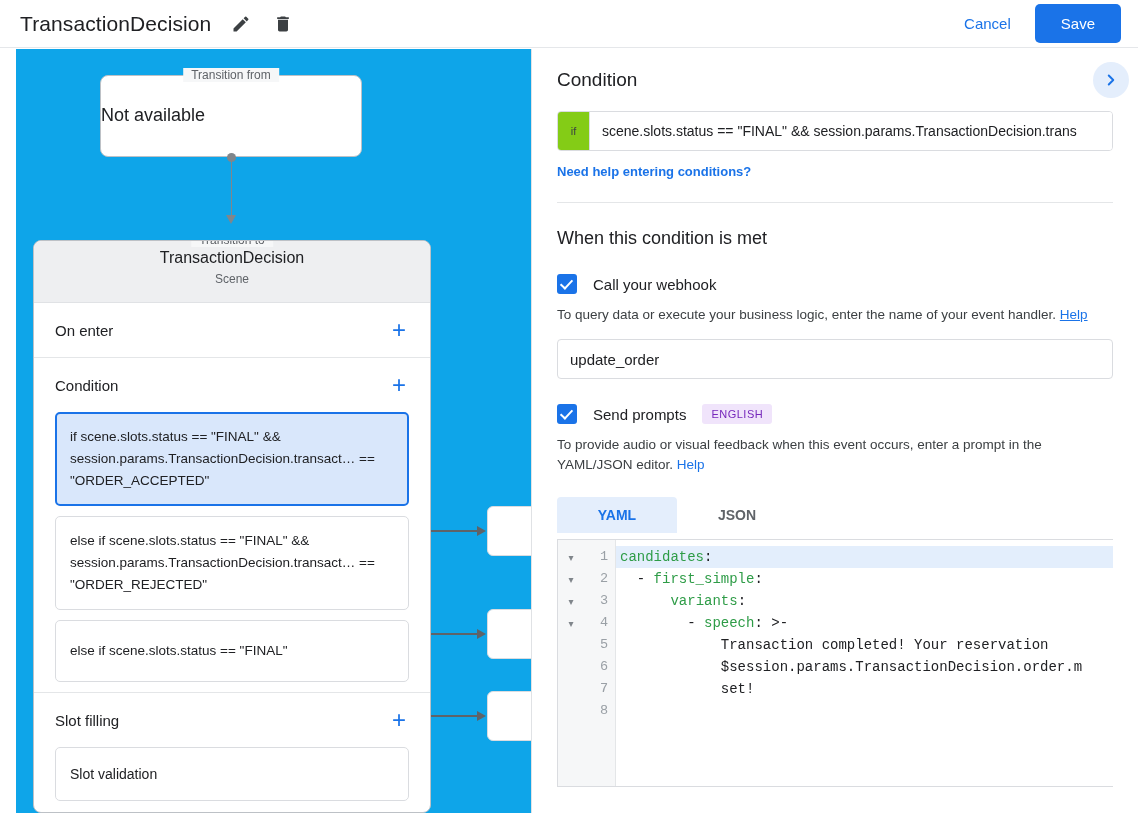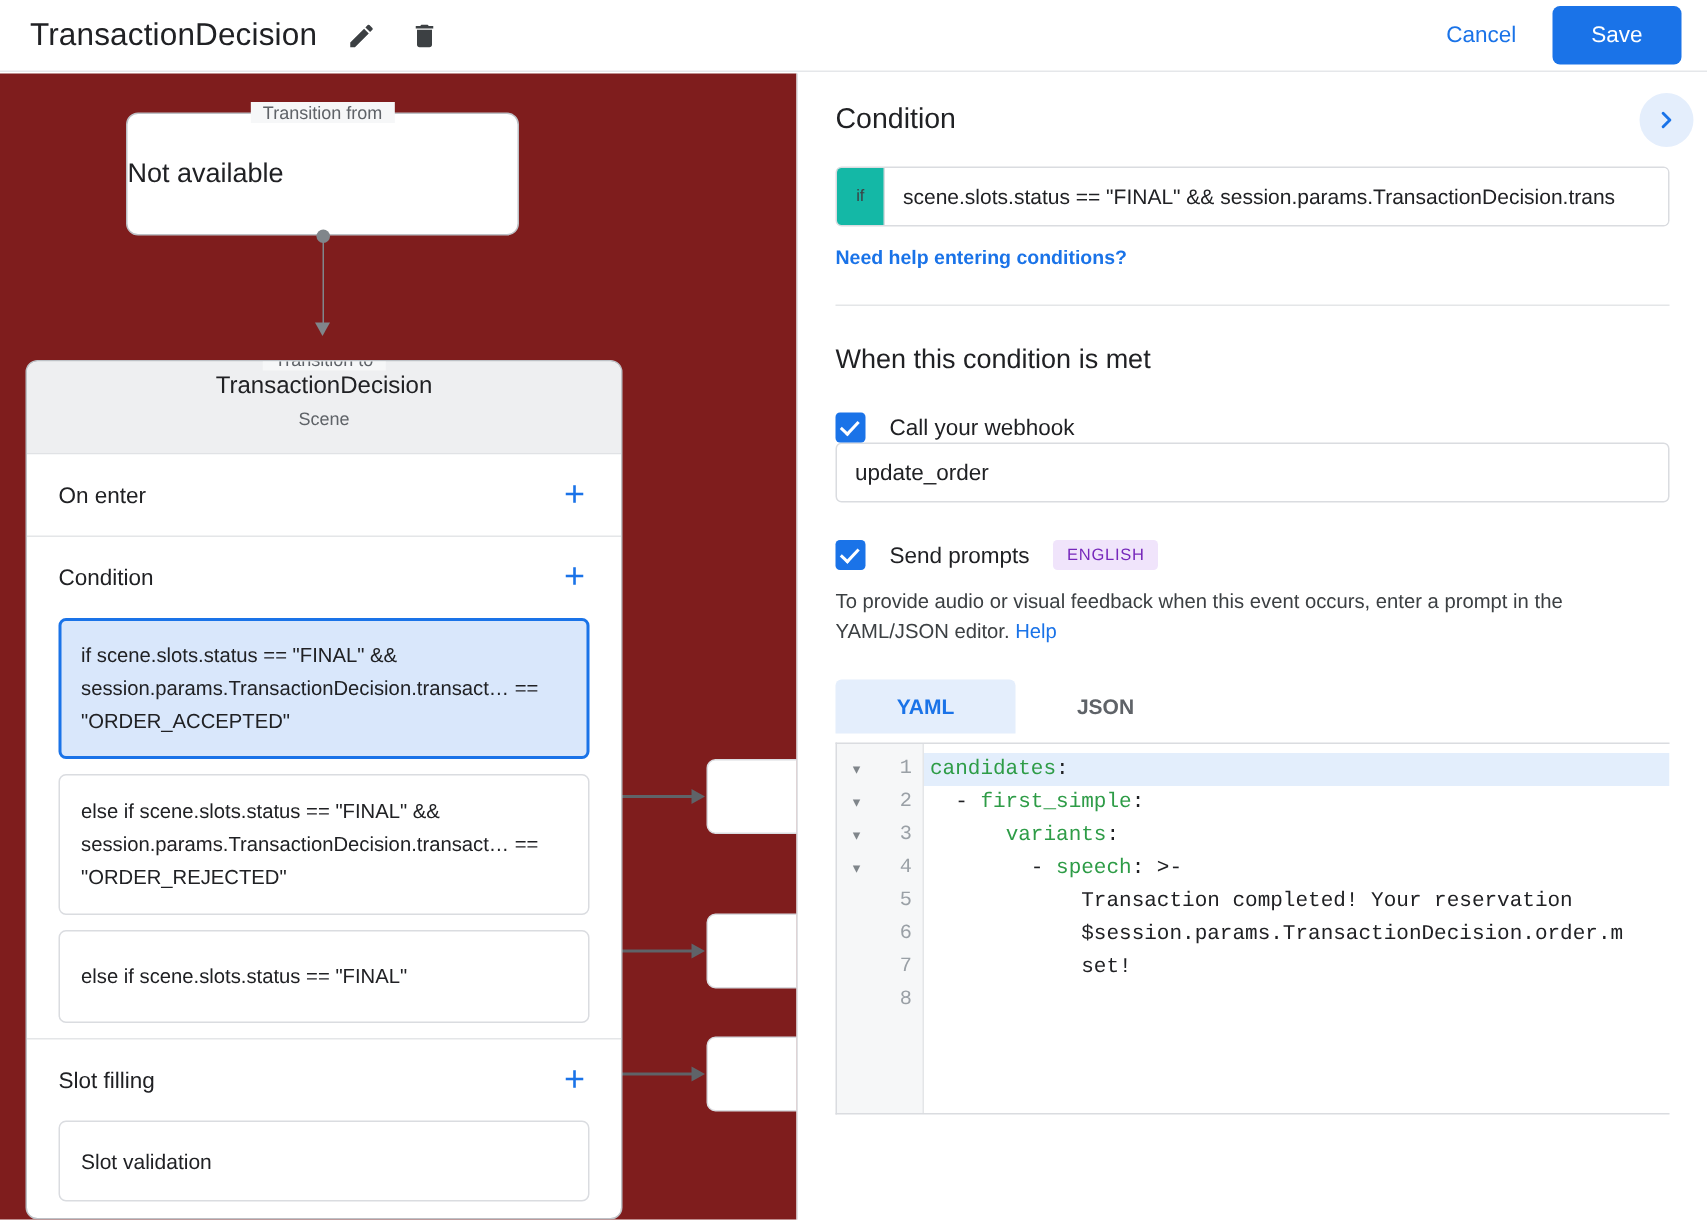--- a/index.html
+++ b/index.html
@@ -41,23 +41,23 @@
   }
   .btn-save {
     background: #1a73e8; border: 0; color: #ffffff;
     font-family: "Liberation Sans", sans-serif;
     font-size: 15px; font-weight: 500;
     padding: 11px 26px; border-radius: 5px; cursor: pointer;
   }
 
   
   .left-panel {
-    position: absolute; left: 0; top: 49px;
+    position: absolute; left: 16px; top: 49px;
     width: 531px; height: 764px;
-    background: #7f1d1d;
+    background: #0ea5e9;
     overflow: hidden;
   }
   .divider-v {
     position: absolute; left: 531px; top: 49px;
     width: 1px; height: 764px; background: #e0e2e5;
   }
 
   .fieldset-box {
     position: absolute;
     border: 1px solid #bdc1c6;
@@ -201,21 +201,21 @@
   }
 
   .if-row {
     display: flex; align-items: stretch;
     border: 1px solid #dadce0;
     border-radius: 4px;
     height: 40px;
     overflow: hidden;
   }
   .if-prefix {
-    width: 32px; background: #14b8a6;
+    width: 32px; background: #84cc16;
     border-right: 1px solid #dadce0;
     display: flex; align-items: center; justify-content: center;
     font-size: 11px; color: #3c4043;
   }
   .if-input {
     flex: 1; border: 0; outline: none;
     font-family: "Liberation Sans", sans-serif;
     font-size: 14px; color: #202124;
     padding: 0 12px; background: #ffffff;
   }
@@ -251,21 +251,21 @@
     font-size: 11px; letter-spacing: 0.5px;
     padding: 4px 9px; border-radius: 3px;
   }
   .hint {
     margin-top: 11px; font-size: 13.5px; color: #3c4043; line-height: 20px;
   }
   .hint a { color: #1a73e8; text-decoration: underline; cursor: pointer; }
   .hint a.nounder { text-decoration: none; }
 
   .text-input {
-    width: 100%; height: 40px;
+    margin-top: 14px; width: 100%; height: 40px;
     border: 1px solid #dadce0; border-radius: 4px;
     font-family: "Liberation Sans", sans-serif;
     font-size: 15px; color: #202124;
     padding: 0 12px; outline: none;
   }
 
   .tabs { display: flex; margin-top: 22px; font-weight: bold; }
   .tab {
     width: 120px; height: 36px;
     display: flex; align-items: center; justify-content: center;
@@ -424,20 +424,23 @@
     <div class="divider-h"></div>
   </div>
 
   <div class="rp-block">
     <div class="sec-title">When this condition is met</div>
 
     
     <div class="check-row">
       <div class="checkbox"></div>
       <div class="check-label">Call your webhook</div>
+    </div>
+    <div class="hint">
+      <span>To query data or execute your business logic, enter the name of your event handler. </span><a>Help</a>
     </div>
     <input class="text-input" type="text" value="update_order" style="">
 
     
     <div class="check-row">
       <div class="checkbox"></div>
       <div class="check-label">Send prompts</div>
       <div class="lang-badge">ENGLISH</div>
     </div>
     <div class="hint">

